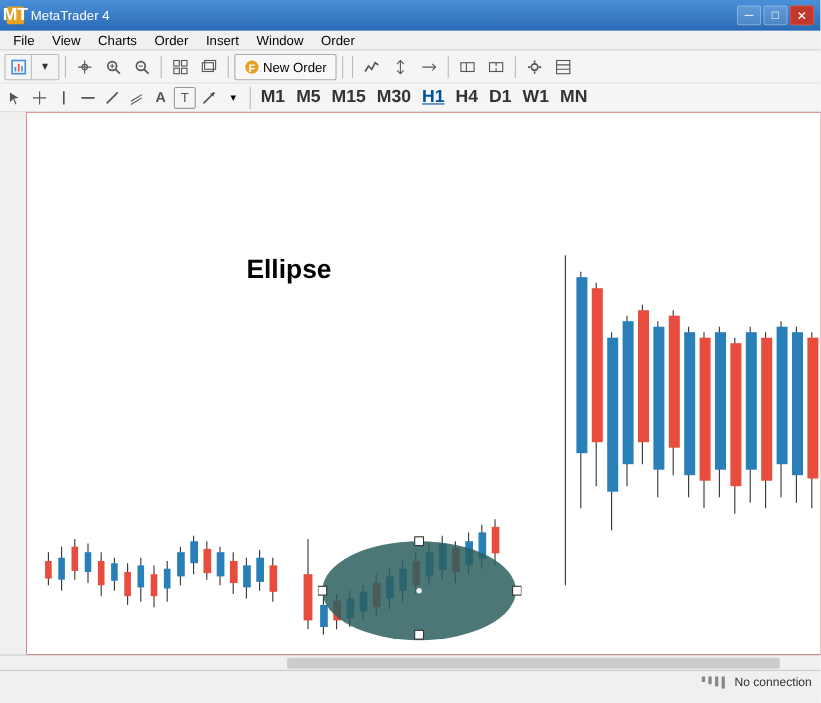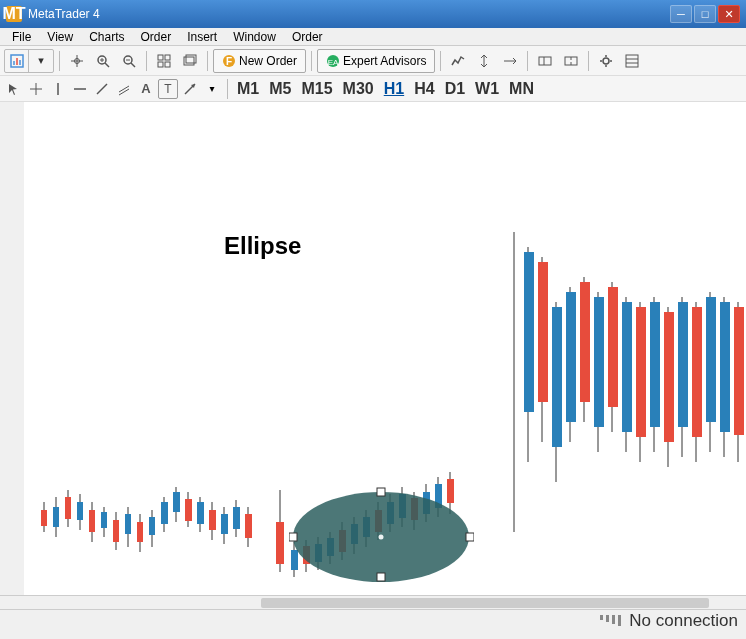--- a/index.html
+++ b/index.html
@@ -95,21 +95,21 @@
     
     .ellipse-shape {
       position: absolute; left: 265px; top: 380px;
       width: 185px; height: 100px;
     }
 
     
     .status-bar {
       display: flex; align-items: center; justify-content: space-between;
       background: #f0f0f0; height: 22px; border-top: 1px solid #ccc;
-      padding: 0 8px; font-size: 17px; color: #333;
+      padding: 0 8px; font-size: 11px; color: #333;
     }
     .status-right { display: flex; align-items: center; gap: 8px; }
     .status-icon { display: flex; gap: 2px; }
     .bar-icon { width: 3px; height: 10px; background: #888; margin: 0 0.5px; }
 
     
     .scrollbar-h {
       height: 14px; background: #f0f0f0; border-top: 1px solid #ccc;
       display: flex; align-items: center;
     }
@@ -203,27 +203,20 @@
   <button class="new-order-btn">
     <svg width="14" height="14" viewBox="0 0 14 14">
         <circle cx="7" cy="7" r="6" fill="#e8a020"></circle>
         <text x="7" y="11" text-anchor="middle" fill="white" font-size="10" font-weight="bold">F</text>
       </svg>
     <span>New Order</span>
   </button>
 
   <div class="tb-separator"></div>
 
-  <button class="expert-btn">
-    <svg width="14" height="14" viewBox="0 0 14 14">
-        <circle cx="7" cy="7" r="6" fill="#27ae60"></circle>
-        <text x="7" y="11" text-anchor="middle" fill="white" font-size="8">EA</text>
-      </svg>
-    <span>Expert Advisors</span>
-  </button>
 
   <div class="tb-separator"></div>
 
   <button class="tb-btn">
     <svg width="16" height="16" viewBox="0 0 16 16">
         <polyline points="2,12 5,7 8,10 11,4 14,6" fill="none" stroke="#555" stroke-width="1.5"></polyline>
       </svg>
   </button>
   <button class="tb-btn">
     <svg width="16" height="16" viewBox="0 0 16 16">

